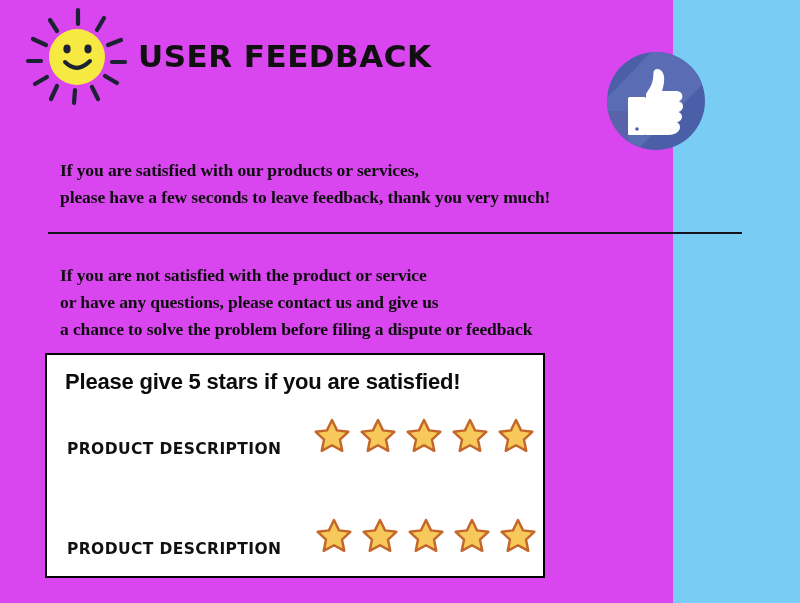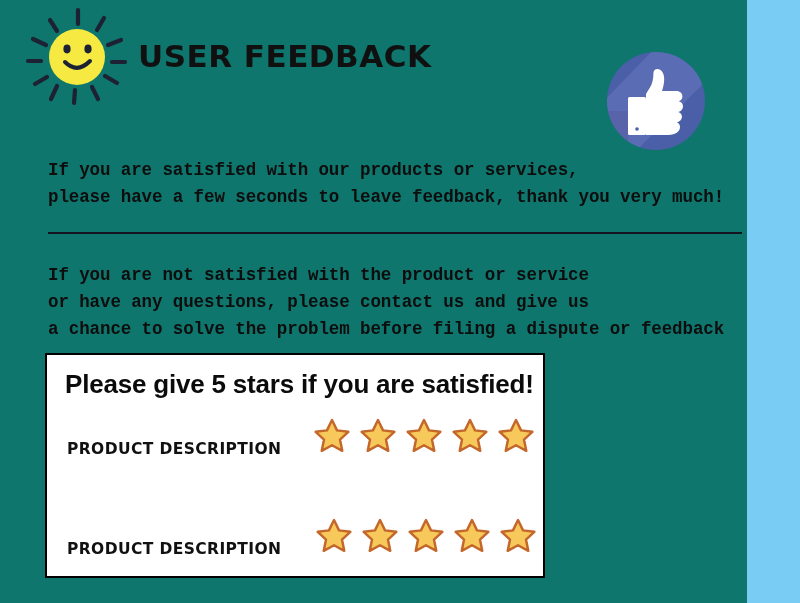--- a/index.html
+++ b/index.html
@@ -10,23 +10,23 @@
     width: 800px;
     height: 603px;
     background: #79cdf4;
     font-family: "Liberation Sans", sans-serif;
     overflow: hidden;
     position: relative;
   }
 
   #page {
     position: relative;
-    width: 747px;
+    width: 673px;
     height: 603px;
-    background: #0f766e;
+    background: #d946ef;
   }
 
   
   .sun-icon {
     position: absolute;
     left: 22px;
     top: 4px;
     width: 112px;
     height: 104px;
   }
@@ -62,22 +62,22 @@
     font-size: 25px;
     font-weight: bold;
     color: #0d0d0d;
     white-space: nowrap;
     letter-spacing: -0.2px;
   }
 
   
   .para {
     position: absolute;
-    left: 48px;
-    font-family: Liberation Mono, monospace;
+    left: 60px;
+    font-family: Liberation Serif, serif;
     font-size: 17.5px;
     font-weight: bold;
     color: #0d0d0d;
     line-height: 27px;
     white-space: nowrap;
     letter-spacing: -0.1px;
   }
   .para-satisfied { top: 157px; }
   .para-not-satisfied { top: 262px; }
   .para .line { display: block; }
@@ -101,21 +101,21 @@
     height: 225px;
     background: #ffffff;
     border: 2px solid #000000;
     box-sizing: border-box;
   }
   .ratings-title {
     position: absolute;
     left: 18px;
     top: 14px;
     font-family: "Liberation Sans", sans-serif;
-    font-size: 26px;
+    font-size: 22px;
     font-weight: bold;
     color: #0b0b0b;
     white-space: nowrap;
     letter-spacing: -0.2px;
   }
 
   .rating-row {
     position: absolute;
     left: 0;
     width: 100%;

